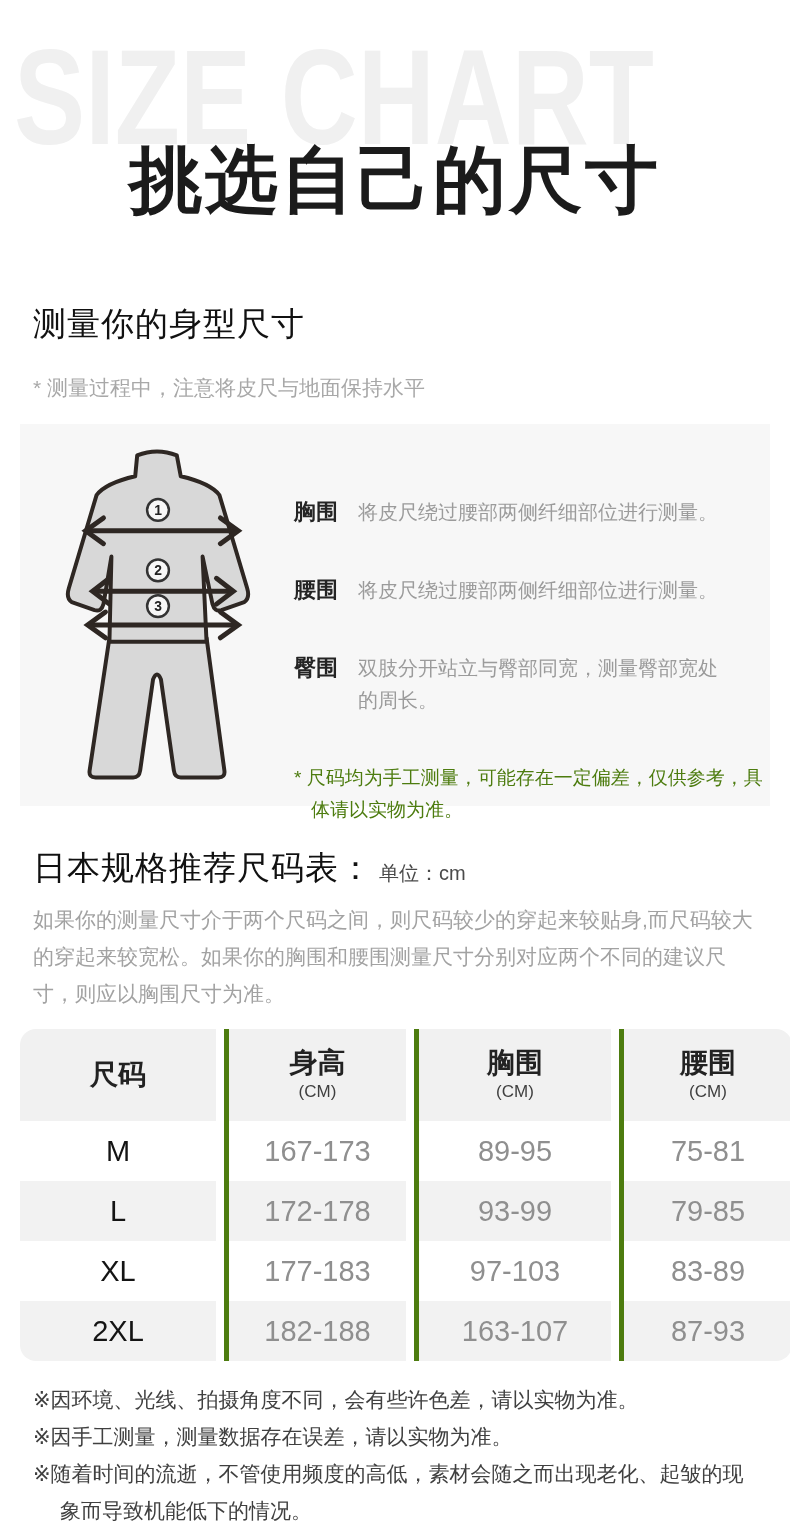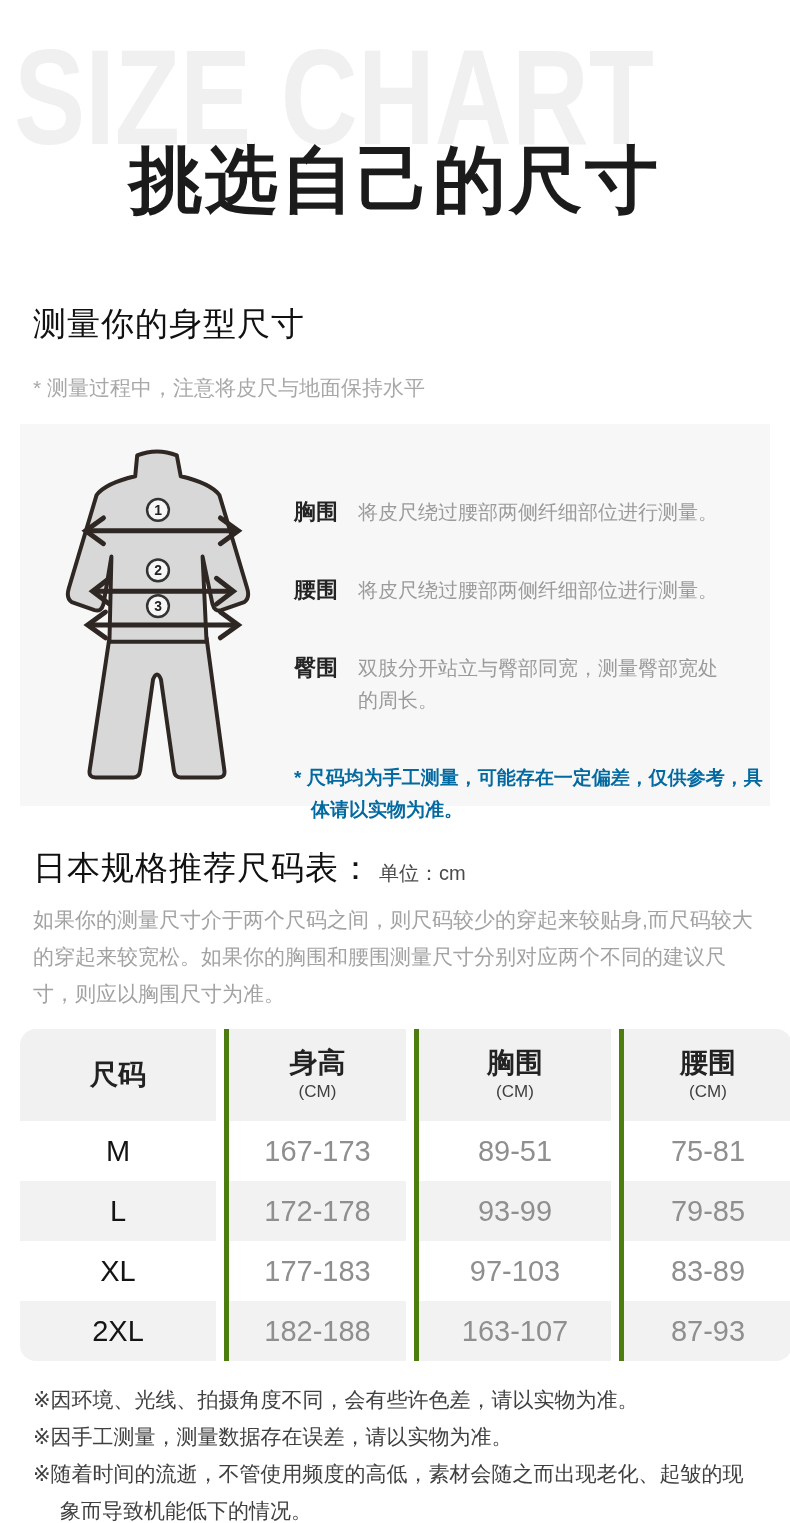--- a/index.html
+++ b/index.html
@@ -29,22 +29,22 @@
     margin:0 20px;background:#f7f7f7;height:382px;box-sizing:border-box;
     padding:14px 16px 0 28px;display:flex;
   }
   .diagram{width:218px;height:345px;margin-top:4px;flex:none;}
   .terms-col{margin-left:28px;padding-top:58px;flex:1;min-width:0;}
   .term-row{display:flex;margin-bottom:46px;}
   .term-row:last-of-type{margin-bottom:26px;}
   .term-label{width:64px;flex:none;font-size:22px;font-weight:700;color:#242424;line-height:32px;}
   .term-desc{font-size:20px;color:#9b9b9b;line-height:32px;width:378px;}
   .panel-disclaimer{
-    font-size:19px;color:#0369a1;line-height:32px;
-    width:456px;padding-left:17px;text-indent:-17px;font-weight:bold;
+    font-size:19px;color:#4d7c0f;line-height:32px;
+    width:456px;padding-left:17px;text-indent:-17px;
   }
   
   .size-heading-row{margin:40px 33px 0;display:flex;align-items:flex-end;}
   .unit-label{font-size:20px;color:#4a4a4a;margin-left:6px;padding-bottom:4px;}
   .size-heading-row .sec-heading{margin:0;}
   .size-intro{margin:10px 33px 17px;font-size:21px;line-height:37px;color:#a2a2a2;}
   .size-table{margin:8px 20px 0;}
   .t-row{display:grid;grid-template-columns:196px 182px 197px 173px;gap:8px;}
   .h-cell{
     height:92px;background:#f1f1f1;display:flex;flex-direction:column;
@@ -160,21 +160,21 @@
     </div>
     <div class="h-cell">
       <span class="h-main">腰围</span>
       <span class="h-sub">(CM)</span>
     </div>
   </div>
 
   <div class="t-row">
     <div class="b-cell c-size">M</div>
     <div class="b-cell c-val">167-173</div>
-    <div class="b-cell c-val">89-51</div>
+    <div class="b-cell c-val">89-95</div>
     <div class="b-cell c-val">75-81</div>
   </div>
   <div class="t-row alt">
     <div class="b-cell c-size">L</div>
     <div class="b-cell c-val">172-178</div>
     <div class="b-cell c-val">93-99</div>
     <div class="b-cell c-val">79-85</div>
   </div>
   <div class="t-row">
     <div class="b-cell c-size">XL</div>

